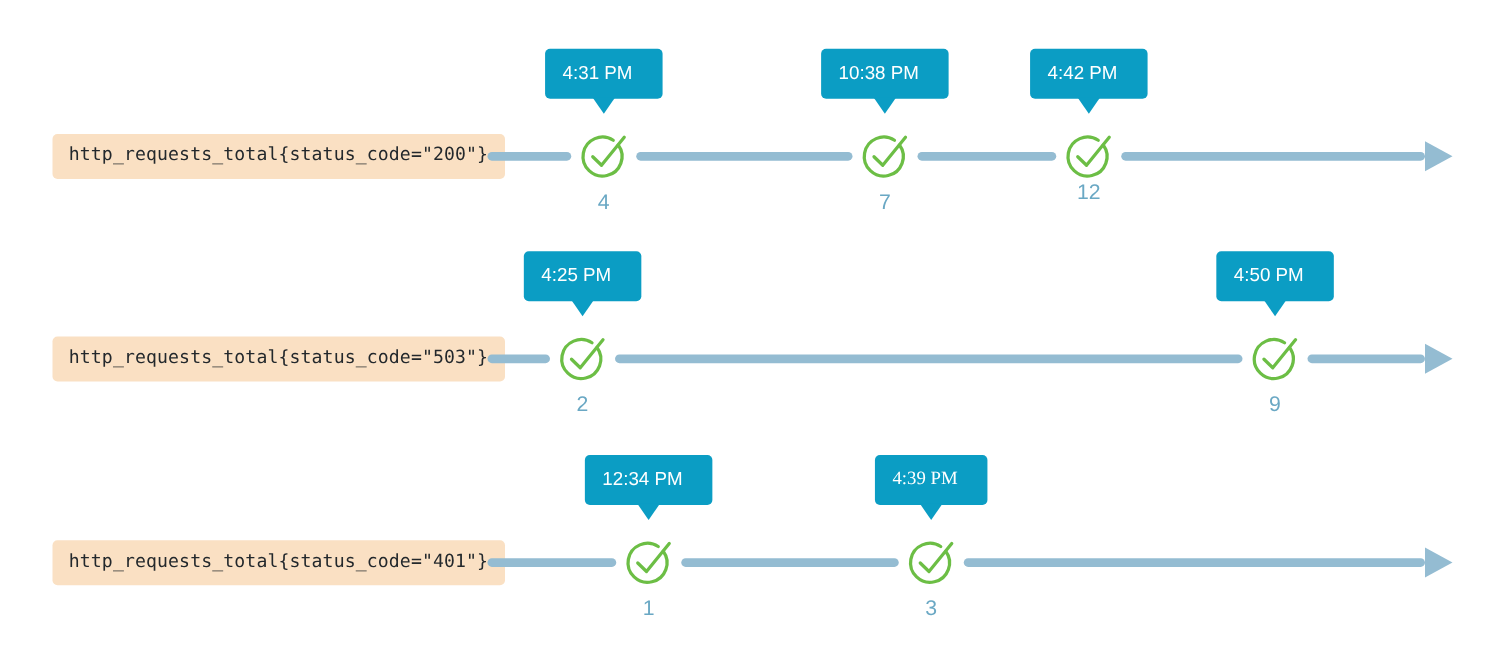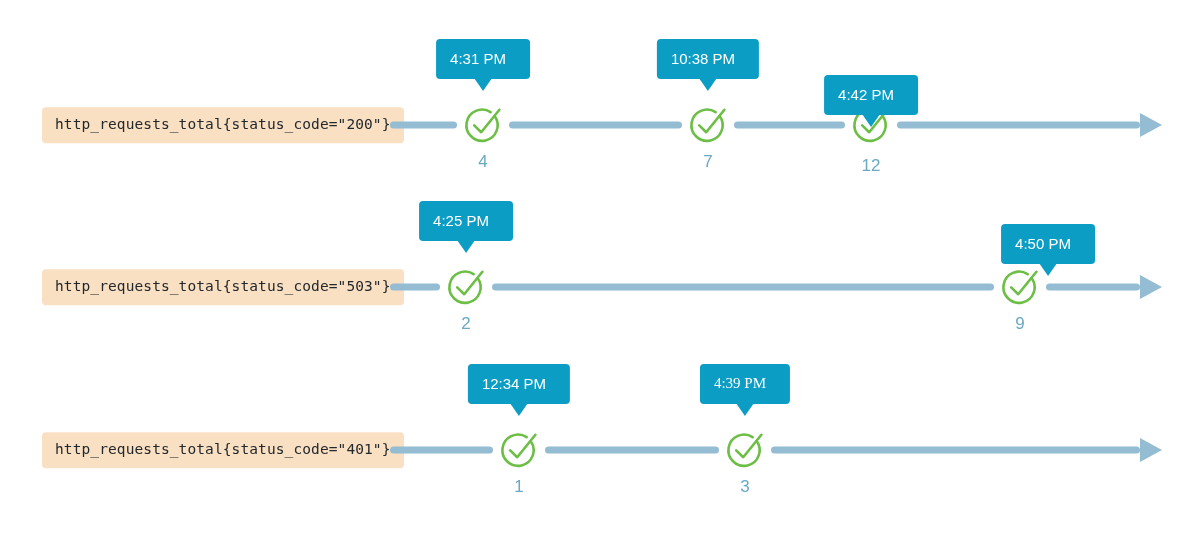--- a/index.html
+++ b/index.html
@@ -143,22 +143,22 @@
         </svg>
       </div>
       <div class="count" style="left: 708px; top: 28px;">7</div>
       <div class="tooltip" style="left: 708px; top: -86px;"><span>10:38 PM</span><span class="tail"></span></div>
       <div class="marker" style="left: 871px;">
         <svg viewBox="0 0 44 44">
           <path d="M 33.6 13.0 A 15.6 15.6 0 1 1 29.6 9.2" fill="none" stroke="#6cbe45" stroke-width="2.6" stroke-linecap="round"></path>
           <path d="M 13.2 22.4 L 20.2 29.2 L 38.4 6.8" fill="none" stroke="#6cbe45" stroke-width="2.6" stroke-linecap="round" stroke-linejoin="round"></path>
         </svg>
       </div>
-      <div class="count" style="left: 871px; top: 32px;">12</div>
-      <div class="tooltip" style="left: 871px; top: -86px; margin-top: 36px;"><span>4:42 PM</span><span class="tail"></span></div>
+      <div class="count" style="left: 871px; top: 20px;">12</div>
+      <div class="tooltip" style="left: 871px; top: -86px;"><span>4:42 PM</span><span class="tail"></span></div>
     </div>
     <div class="row" style="top: 287px;">
       <div class="metric-pill" style="left: 42px;">http_requests_total{status_code="503"}</div>
       <div class="seg" style="left: 390px; width: 50px;"></div>
       <div class="seg" style="left: 492px; width: 502px;"></div>
       <div class="seg" style="left: 1046px; width: 94px;"></div>
       <div class="arrow-head" style="left: 1140px;"></div>
       <div class="marker" style="left: 466px;">
         <svg viewBox="0 0 44 44">
           <path d="M 33.6 13.0 A 15.6 15.6 0 1 1 29.6 9.2" fill="none" stroke="#6cbe45" stroke-width="2.6" stroke-linecap="round"></path>
@@ -167,21 +167,21 @@
       </div>
       <div class="count" style="left: 466px; top: 28px;">2</div>
       <div class="tooltip" style="left: 466px; top: -86px;"><span>4:25 PM</span><span class="tail"></span></div>
       <div class="marker" style="left: 1020px;">
         <svg viewBox="0 0 44 44">
           <path d="M 33.6 13.0 A 15.6 15.6 0 1 1 29.6 9.2" fill="none" stroke="#6cbe45" stroke-width="2.6" stroke-linecap="round"></path>
           <path d="M 13.2 22.4 L 20.2 29.2 L 38.4 6.8" fill="none" stroke="#6cbe45" stroke-width="2.6" stroke-linecap="round" stroke-linejoin="round"></path>
         </svg>
       </div>
       <div class="count" style="left: 1020px; top: 28px;">9</div>
-      <div class="tooltip" style="left: 1048px; top: -86px; margin-top: 23px;"><span>4:50 PM</span><span class="tail"></span></div>
+      <div class="tooltip" style="left: 1020px; top: -86px;"><span>4:50 PM</span><span class="tail"></span></div>
     </div>
     <div class="row" style="top: 450px;">
       <div class="metric-pill" style="left: 42px;">http_requests_total{status_code="401"}</div>
       <div class="seg" style="left: 390px; width: 103px;"></div>
       <div class="seg" style="left: 545px; width: 174px;"></div>
       <div class="seg" style="left: 771px; width: 369px;"></div>
       <div class="arrow-head" style="left: 1140px;"></div>
       <div class="marker" style="left: 519px;">
         <svg viewBox="0 0 44 44">
           <path d="M 33.6 13.0 A 15.6 15.6 0 1 1 29.6 9.2" fill="none" stroke="#6cbe45" stroke-width="2.6" stroke-linecap="round"></path>

